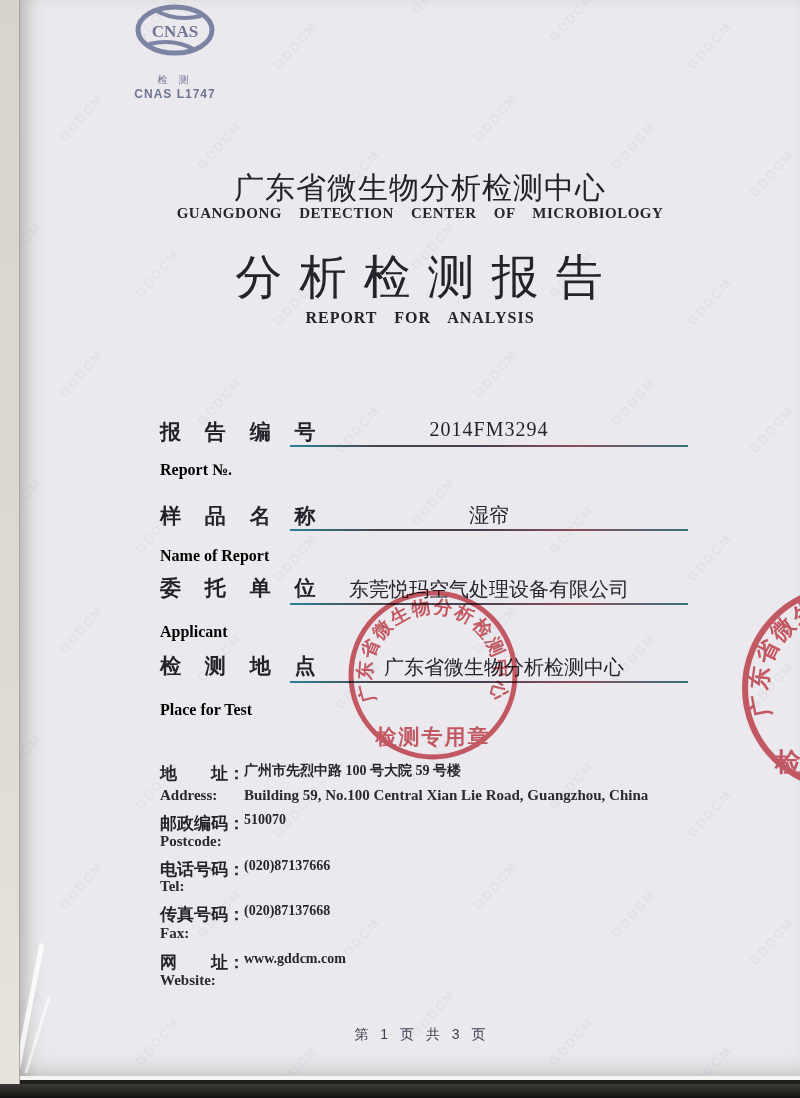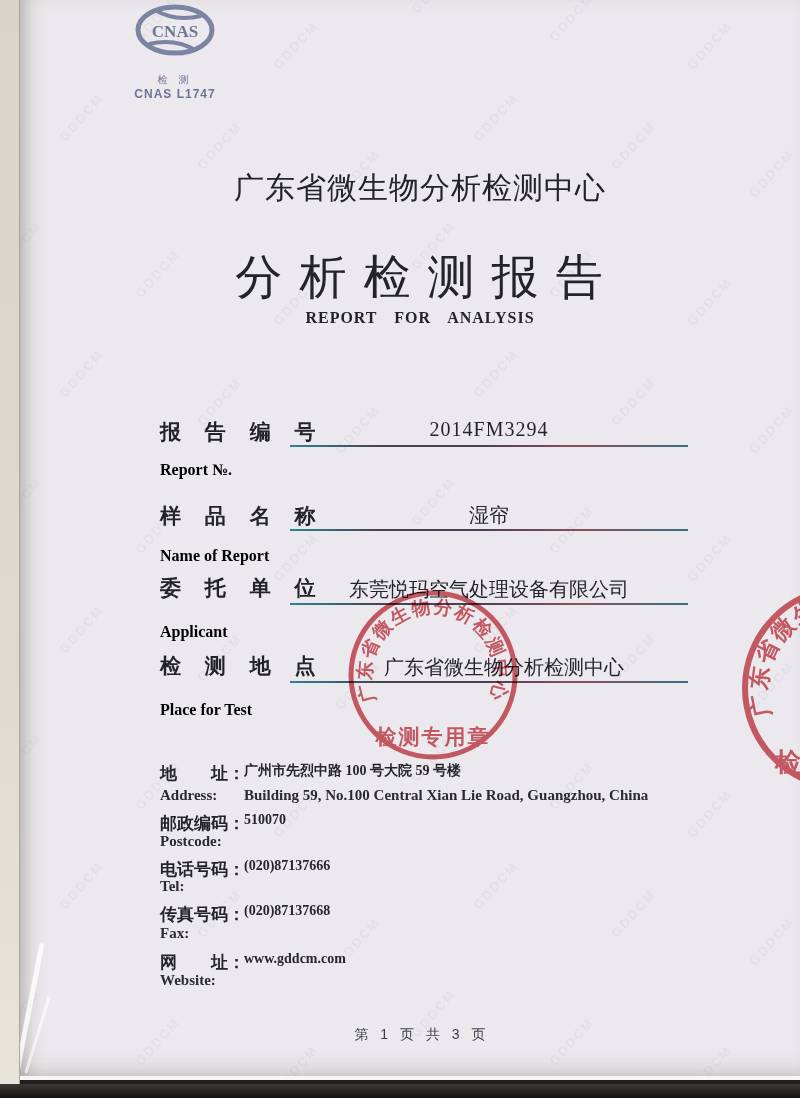--- a/index.html
+++ b/index.html
@@ -150,20 +150,21 @@
         <path d="M20 6 Q 40 18 66 12" fill="none" stroke="#7c84a3" stroke-width="4"></path>
         <path d="M14 40 Q 40 34 60 46" fill="none" stroke="#7c84a3" stroke-width="4"></path>
         <text x="40" y="33" text-anchor="middle" font-size="17" font-weight="bold" font-family="Liberation Serif, serif" fill="#6e7594">CNAS</text>
       </svg>
       <div class="sub1">检 测</div>
       <div class="sub2">CNAS L1747</div>
     </div>
 
 
     <div class="hdr org-cn">广东省微生物分析检测中心</div>
+    <div class="hdr org-en">GUANGDONG DETECTION CENTER OF MICROBIOLOGY</div>
     <div class="hdr ttl-cn">分 析 检 测 报 告</div>
     <div class="hdr ttl-en">REPORT FOR ANALYSIS</div>
 
     <div id="frow-0" style="--t:418; --l:445; --e:461;">
       <span class="f-label">报 告 编 号</span>
       <span class="f-value">2014FM3294</span>
       <span class="f-line"></span>
       <span class="f-en">Report №.</span>
     </div>
     <div id="frow-1" style="--t:502; --l:529; --e:547;">

